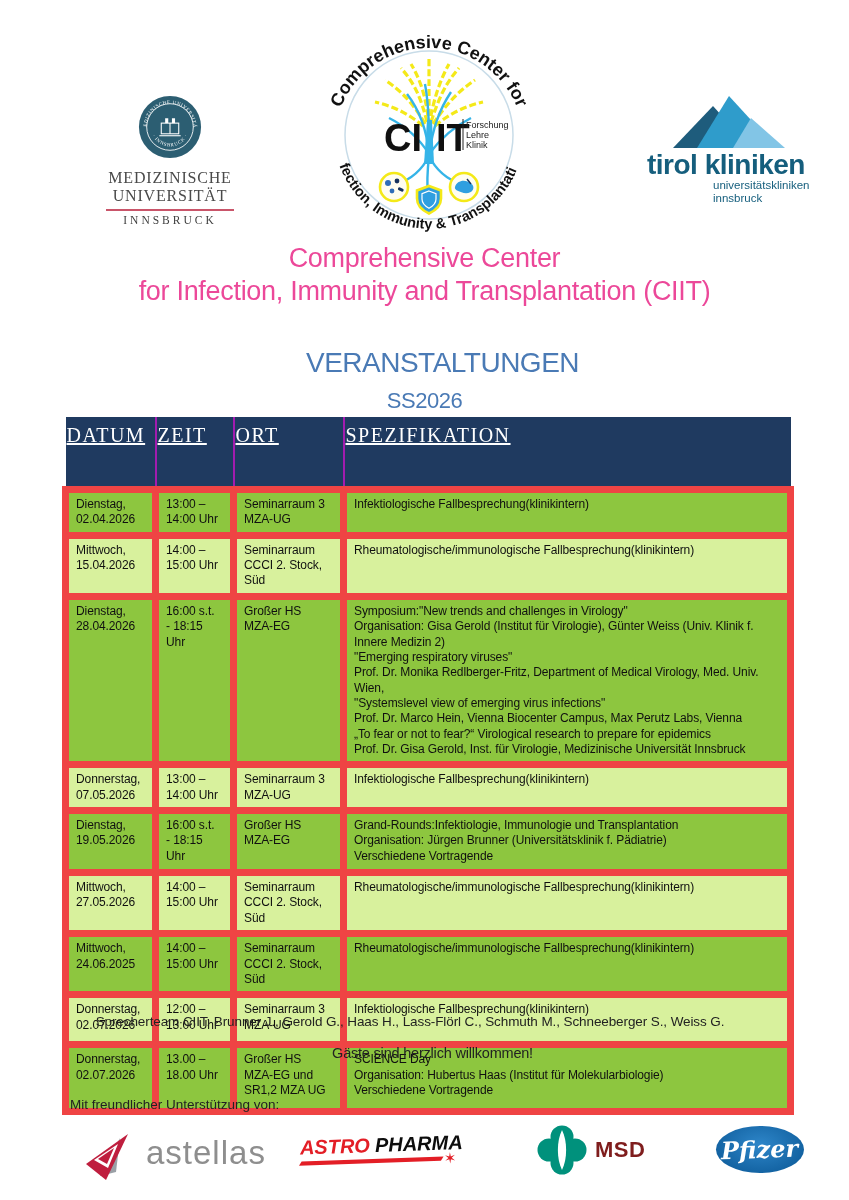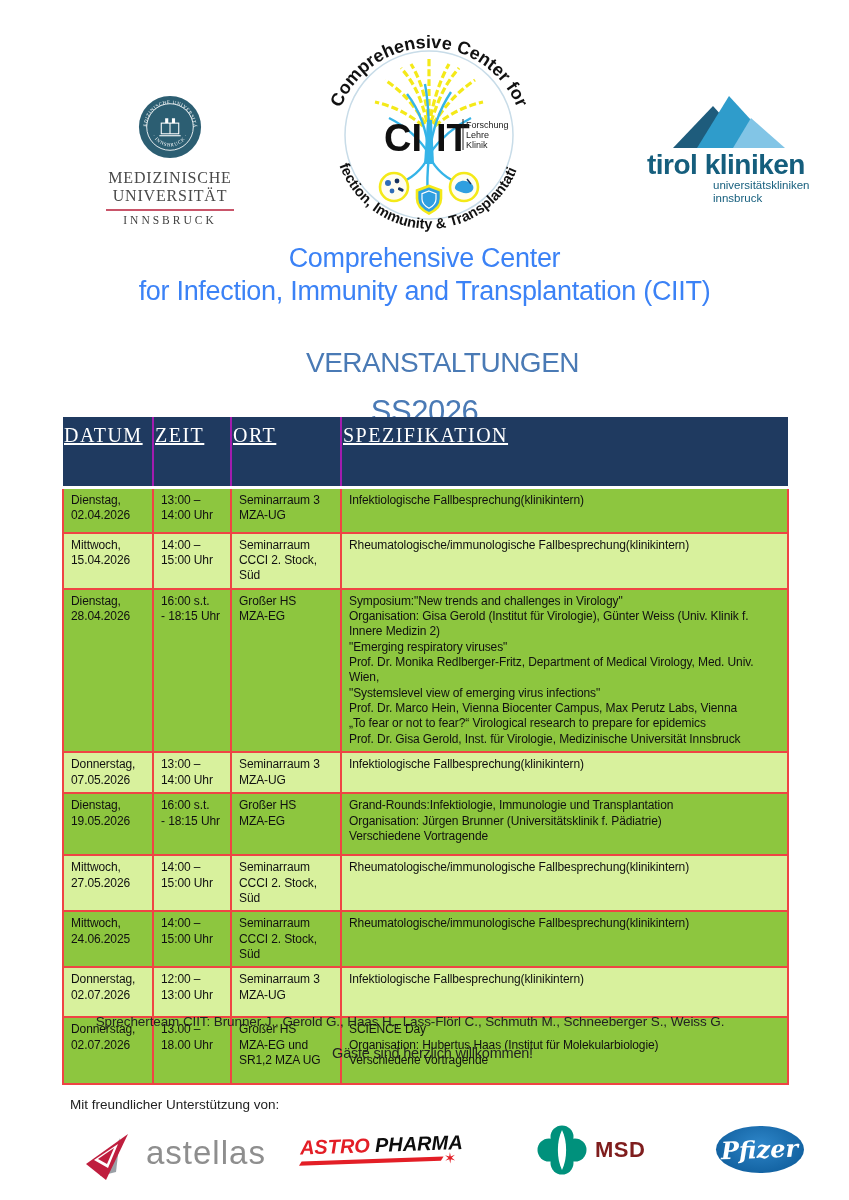--- a/index.html
+++ b/index.html
@@ -13,33 +13,33 @@
   .meduni-l2{font-family:"Liberation Serif",serif;font-size:16px;color:#4a4a4a;letter-spacing:.8px;}
   .meduni-rule{border:0;border-top:2px solid #c9556a;margin:4px 14px 3px 14px;}
   .meduni-l3{font-family:"Liberation Serif",serif;font-size:11.5px;color:#3f3f3f;letter-spacing:3px;}
 
   .ciit{position:absolute;left:323px;top:14px;width:212px;height:224px;}
 
   .tirol{position:absolute;left:612px;top:96px;width:178px;margin-left:33px;}
 
   
   .title-block{position:absolute;top:242px;left:0;width:849px;text-align:center;
-               color:#3b82f6;font-size:27px;letter-spacing:-.3px;line-height:1.22;}
+               color:#ec4899;font-size:27px;letter-spacing:-.3px;line-height:1.22;}
   .subtitle-block{position:absolute;top:347px;left:0;width:849px;text-align:center;color:#4a7ab5;}
   .sub1{font-size:28px;letter-spacing:-.5px;padding-left:36px;}
-  .sub2{font-size:31px;margin-top:15px;letter-spacing:-.5px;text-align:center;}
+  .sub2{font-size:22px;margin-top:9px;letter-spacing:-.5px;text-align:center;}
 
   
   table.sched{position:absolute;left:62px;top:417px;width:725px;border-collapse:collapse;table-layout:fixed;}
   table.sched th{background:#1f3a60;color:#fff;font-family:"Liberation Serif",serif;font-weight:500;
       font-size:20px;letter-spacing:1.5px;text-align:left;vertical-align:top;
       padding-top:7px;height:61px;border:0;border-bottom:3px solid #ffffff;text-decoration:underline;}
   table.sched th + th{border-left:2px solid #a21caf;}
   table.sched td{vertical-align:top;padding:4px 7px 4px 7px;font-size:12px;line-height:1.28;
-      color:#101010;white-space:pre-line;border:2px solid #ef4444;letter-spacing:-.1px;}
+      color:#101010;white-space:pre-line;border:7px solid #ef4444;letter-spacing:-.1px;}
   tr.shade-dark td{background:#8dc63f;}
   tr.shade-light td{background:#d8f19d;}
   tr.r1{height:45px;} tr.r2{height:45px;} tr.r3{height:144px;} tr.r4{height:41px;}
   tr.r5{height:62px;} tr.r6{height:40px;} tr.r7{height:40px;} tr.r8{height:50px;} tr.r9{height:67px;}
 
   
   .sprecher{position:absolute;top:1014px;left:0;width:820px;text-align:center;font-size:13.5px;color:#222;letter-spacing:-.1px;}
   .gaeste{position:absolute;top:1045px;left:0;width:849px;text-align:center;font-size:14.5px;color:#222;letter-spacing:-.2px;padding-left:8px;}
   .support{position:absolute;top:1097px;left:70px;font-size:13.5px;color:#222;}
 

